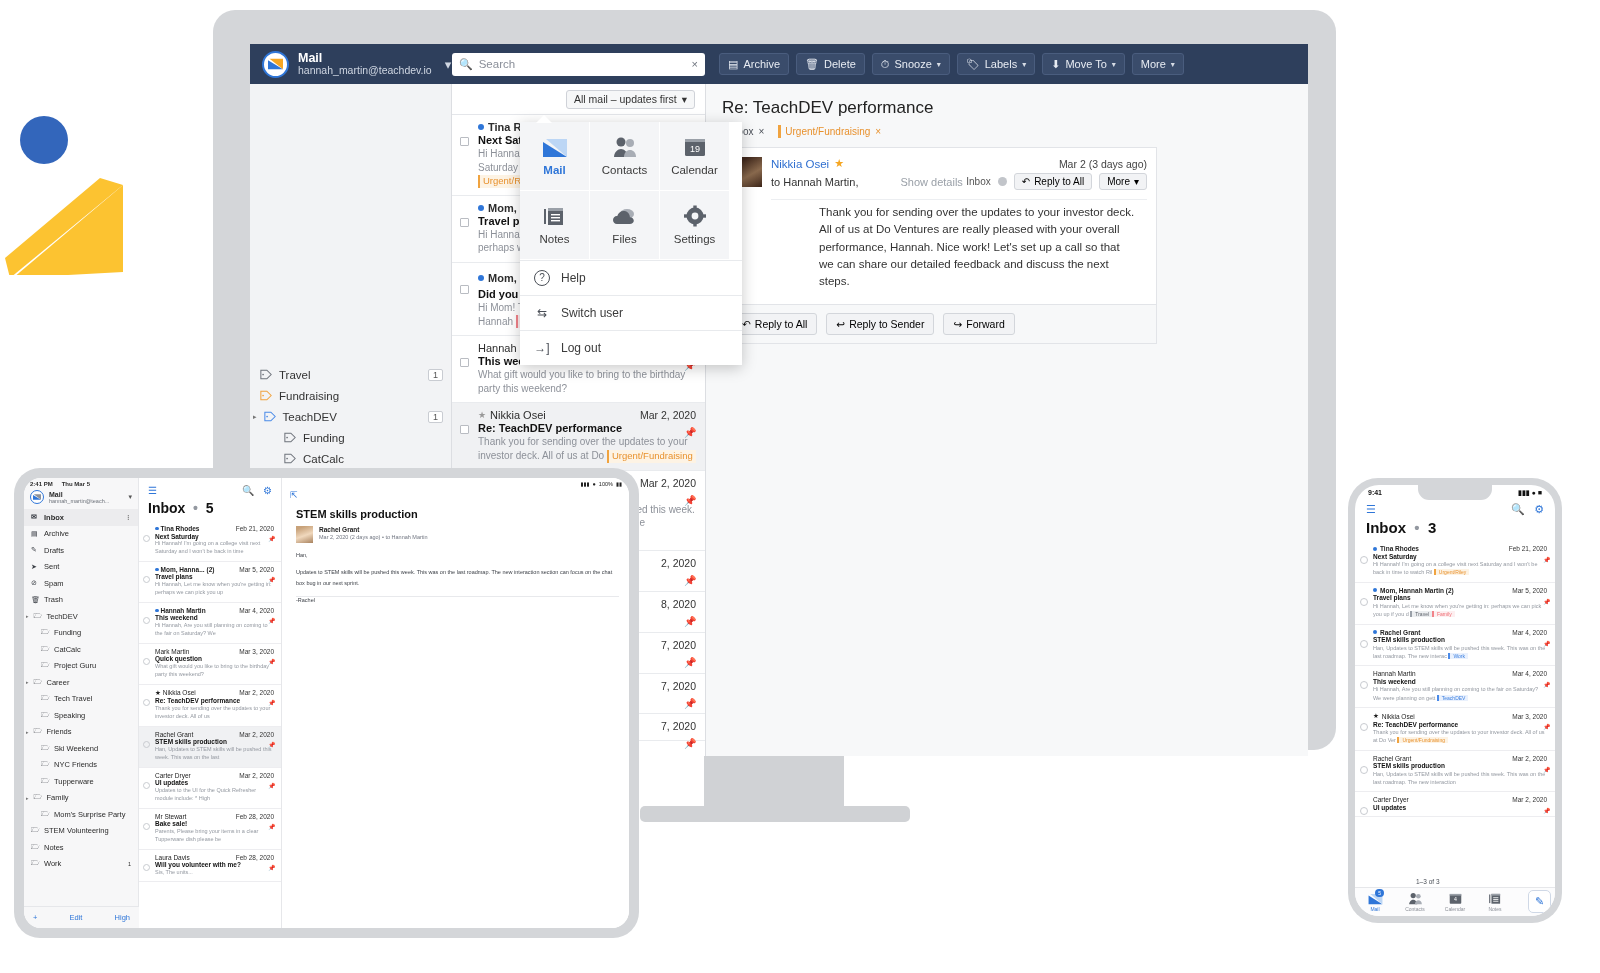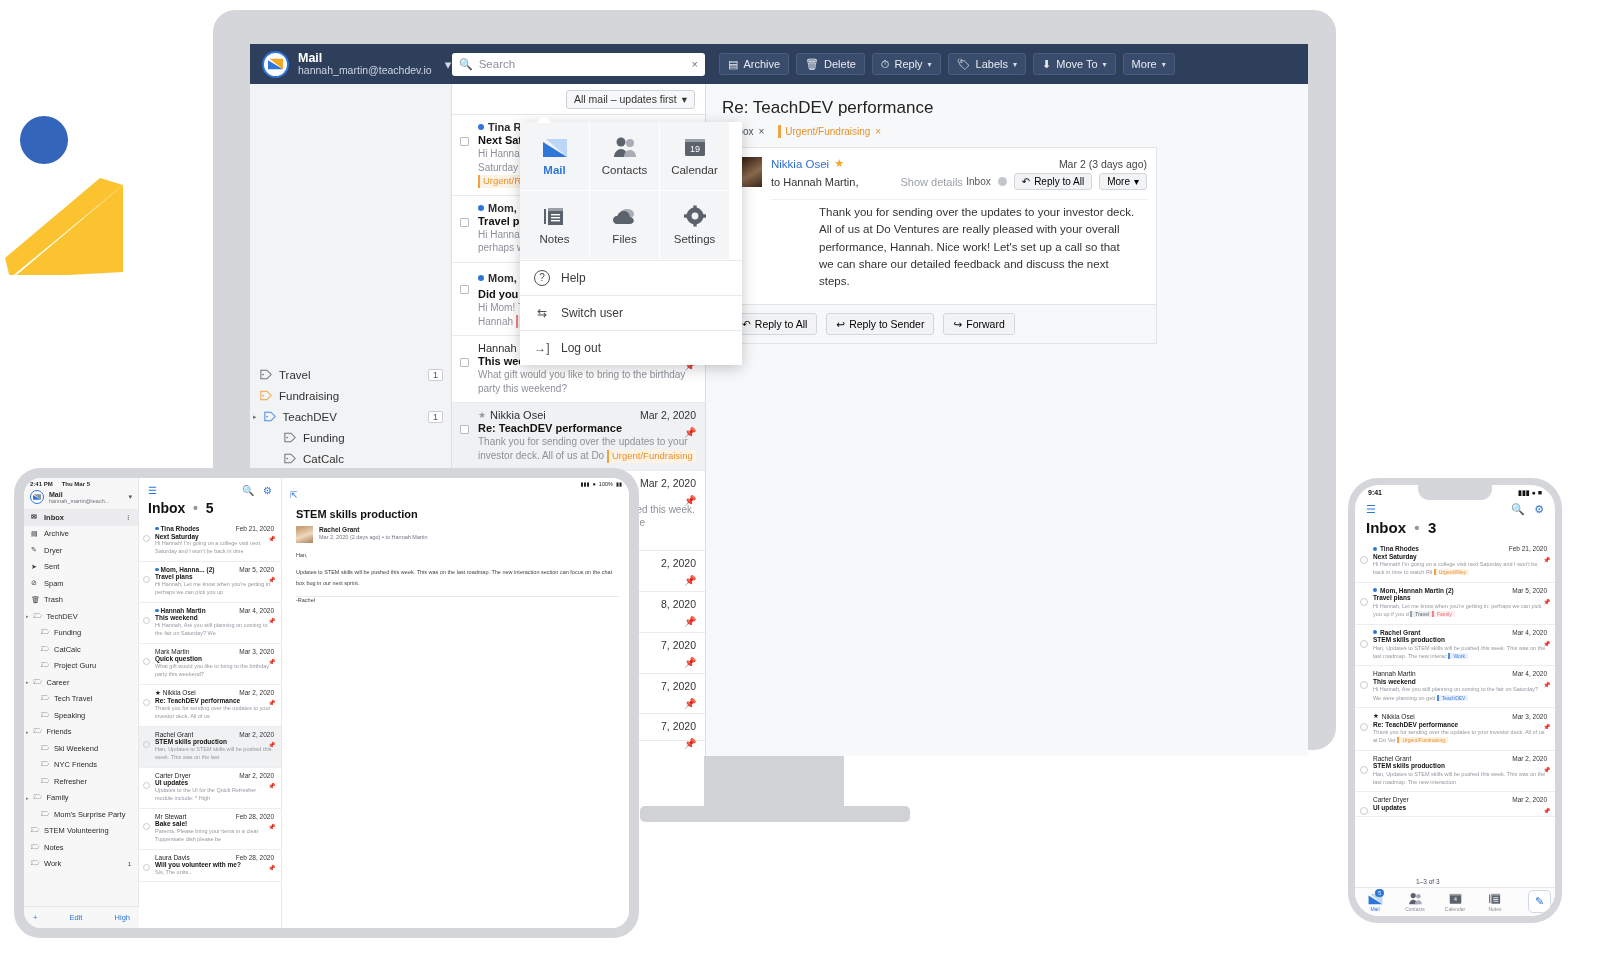--- a/index.html
+++ b/index.html
@@ -258,21 +258,21 @@
           <div class="d-tbtn">
             <span>▤</span>
             <span>Archive</span>
           </div>
           <div class="d-tbtn">
             <span>🗑</span>
             <span>Delete</span>
           </div>
           <div class="d-tbtn">
             <span>⏱</span>
-            <span>Reply</span>
+            <span>Snooze</span>
             <span class="cv">▾</span>
           </div>
           <div class="d-tbtn">
             <span>🏷</span>
             <span>Labels</span>
             <span class="cv">▾</span>
           </div>
           <div class="d-tbtn">
             <span>⬇</span>
             <span>Move To</span>
@@ -690,21 +690,21 @@
               <span style="font-size: 7px; color: rgb(59, 63, 70); width: 8px;">✉</span>
               <span>Inbox</span>
               <span class="cnt">⋮</span>
             </div>
             <div class="t-row">
               <span style="font-size: 7px; color: rgb(59, 63, 70); width: 8px;">▤</span>
               <span>Archive</span>
             </div>
             <div class="t-row">
               <span style="font-size: 7px; color: rgb(59, 63, 70); width: 8px;">✎</span>
-              <span>Dryer</span>
+              <span>Drafts</span>
             </div>
             <div class="t-row">
               <span style="font-size: 7px; color: rgb(59, 63, 70); width: 8px;">➤</span>
               <span>Sent</span>
             </div>
             <div class="t-row">
               <span style="font-size: 7px; color: rgb(59, 63, 70); width: 8px;">⊘</span>
               <span>Spam</span>
             </div>
             <div class="t-row">
@@ -749,21 +749,21 @@
             <div class="t-row sub">
               <span style="font-size: 7px; color: rgb(59, 63, 70); width: 8px;">🗁</span>
               <span>Ski Weekend</span>
             </div>
             <div class="t-row sub">
               <span style="font-size: 7px; color: rgb(59, 63, 70); width: 8px;">🗁</span>
               <span>NYC Friends</span>
             </div>
             <div class="t-row sub">
               <span style="font-size: 7px; color: rgb(59, 63, 70); width: 8px;">🗁</span>
-              <span>Refresher</span>
+              <span>Tupperware</span>
             </div>
             <div class="t-row">
               <span style="font-size: 5px; color: rgb(119, 119, 119); margin-left: -5px;">▸</span>
               <span style="font-size: 7px; color: rgb(59, 63, 70); width: 8px;">🗁</span>
               <span>Family</span>
             </div>
             <div class="t-row sub">
               <span style="font-size: 7px; color: rgb(59, 63, 70); width: 8px;">🗁</span>
               <span>Mom's Surprise Party</span>
             </div>

